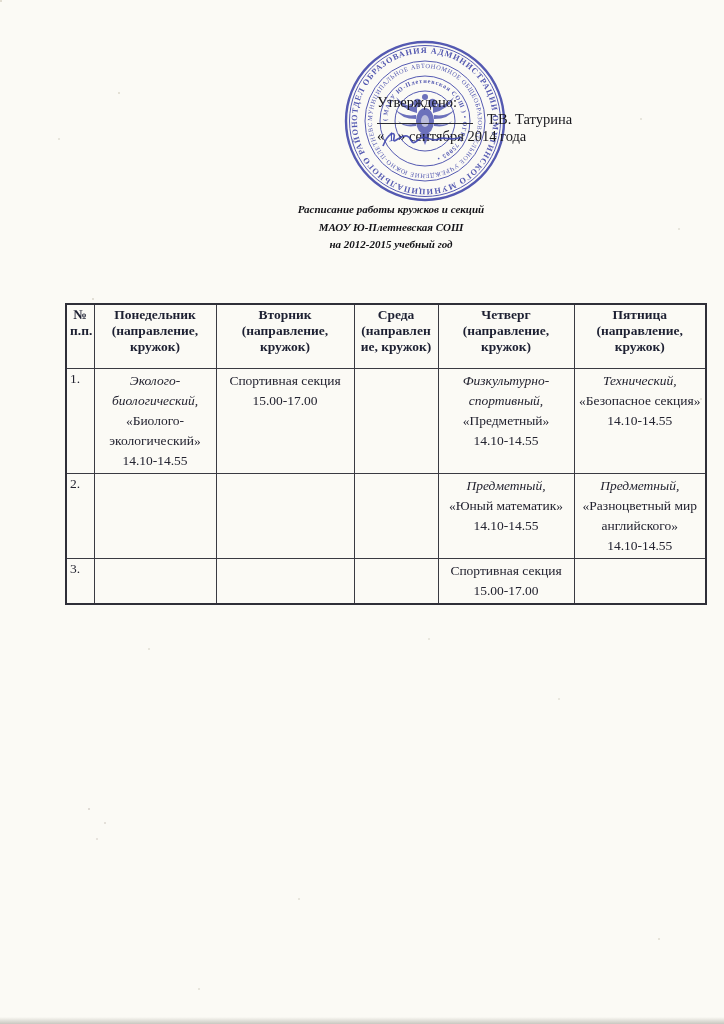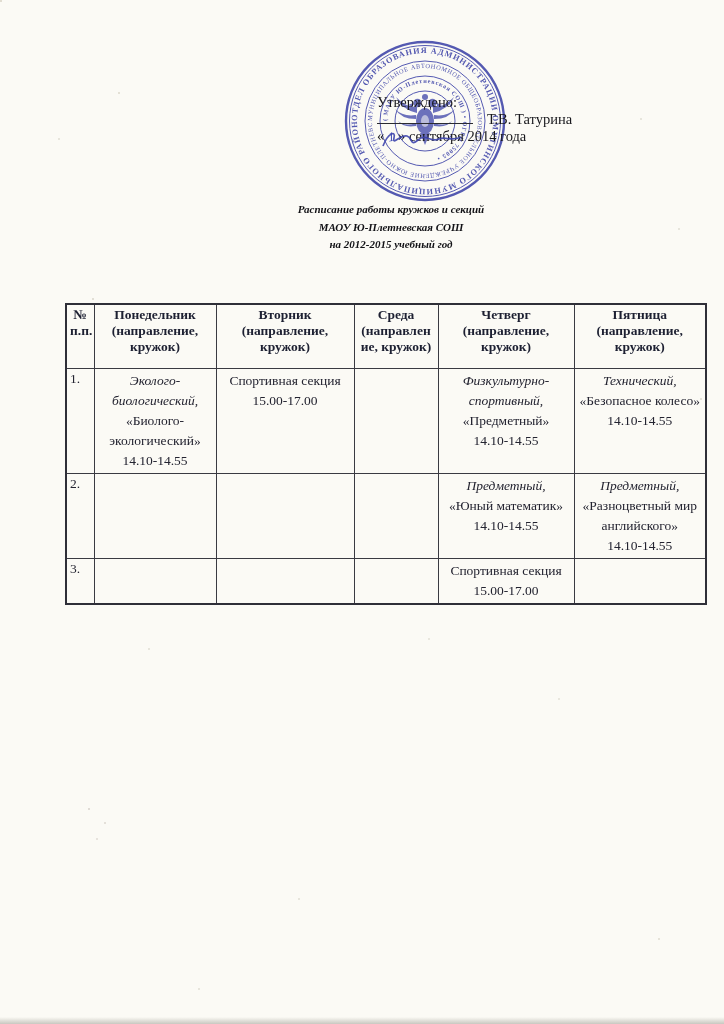--- a/index.html
+++ b/index.html
@@ -204,21 +204,21 @@
         <div class="time">15.00-17.00</div>
       </td>
       <td class="day-cell"></td>
       <td class="day-cell">
         <div class="dir">Физкультурно-спортивный,</div>
         <div>«Предметный»</div>
         <div class="time">14.10-14.55</div>
       </td>
       <td class="day-cell">
         <div class="dir">Технический,</div>
-        <div>«Безопасное колесо»</div>
+        <div>«Безопасное секция»</div>
         <div class="time">14.10-14.55</div>
       </td>
     </tr>
 
     <tr class="row-2">
       <td class="num-cell">2.</td>
       <td class="day-cell"></td>
       <td class="day-cell"></td>
       <td class="day-cell"></td>
       <td class="day-cell">

